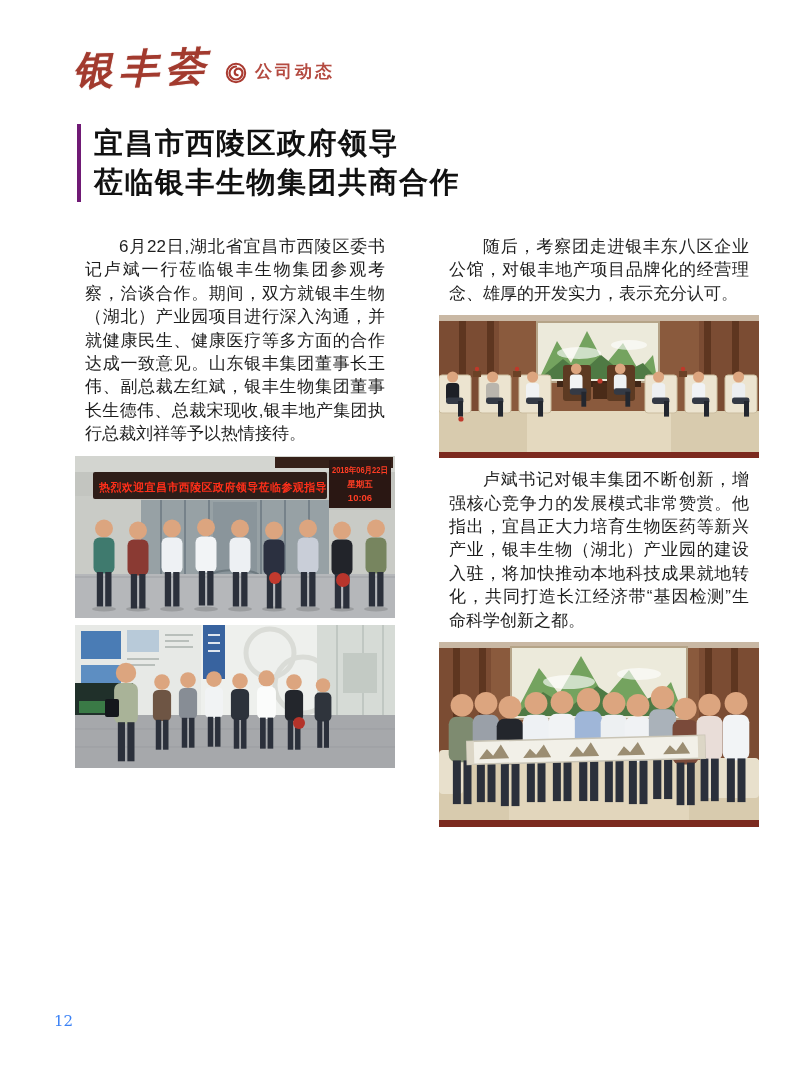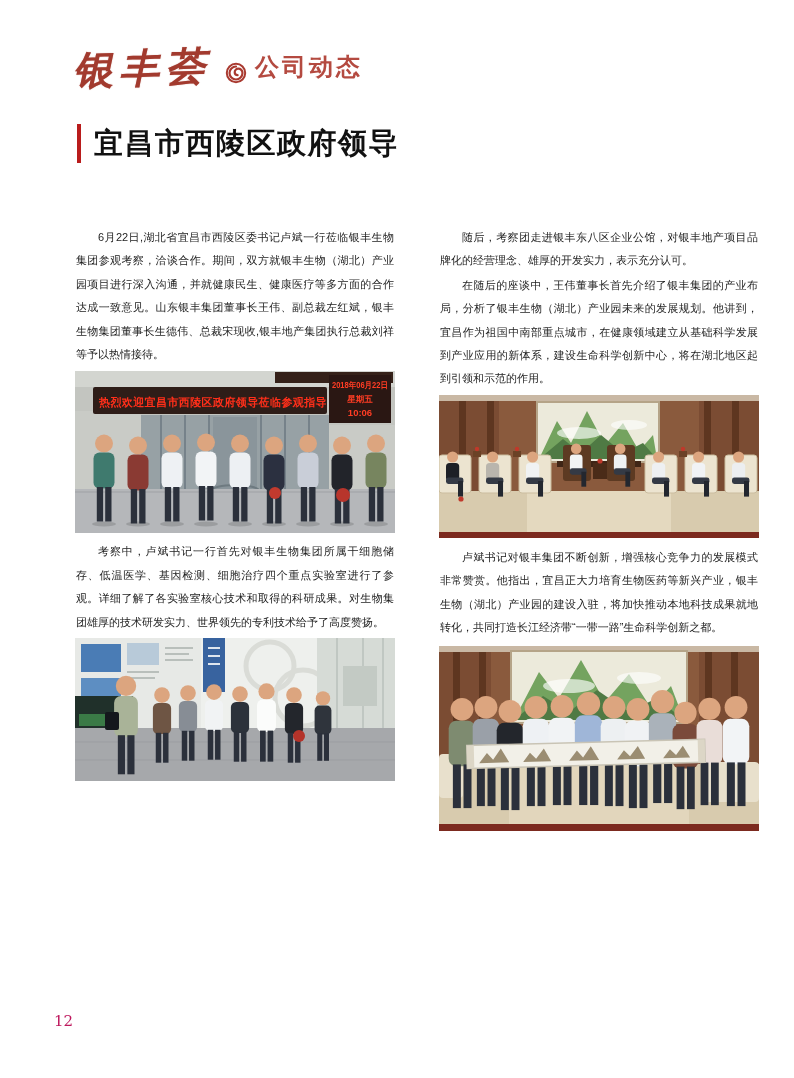--- a/index.html
+++ b/index.html
@@ -4,39 +4,39 @@
 <style>
   html,body{margin:0;padding:0;background:#888;}
   .page{position:relative;width:794px;height:1078px;background:#ffffff;overflow:hidden;
         font-family:"Liberation Sans","DejaVu Sans",sans-serif;}
   
   .brand{position:absolute;left:73px;top:48px;display:flex;align-items:flex-end;}
   .brand-script{font-family:"DejaVu Serif","Liberation Serif",serif;font-style:italic;font-weight:700;
         font-size:40px;line-height:1;color:#a23a2e;letter-spacing:6px;
         text-shadow:0 0 1px rgba(162,58,46,.55);transform:rotate(-2deg);}
   .brand-sep{width:22px;height:22px;margin:0 8px 4px 14px;}
-  .brand-label{font-size:24px;font-weight:700;color:#b44a40;letter-spacing:3px;padding-bottom:5px;}
+  .brand-label{font-size:17px;font-weight:700;color:#b44a40;letter-spacing:3px;padding-bottom:5px;}
   
   .article-title{position:absolute;left:77px;top:124px;margin:0;
-        border-left:4px solid #b91c1c;padding-left:13px;
+        border-left:4px solid #701a75;padding-left:13px;
         font-size:29px;line-height:39px;font-weight:700;color:#111;letter-spacing:1.5px;}
   
   .col{position:absolute;top:225px;width:320px;color:#1d1d1d;}
   .col-left{left:75px;}
   .col-right{left:439px;}
-  .col p{margin:1px;text-indent:2em;text-align:justify;font-size:11px;line-height:23.4px;}
+  .col p{margin:10px;text-indent:2em;text-align:justify;font-size:17px;line-height:23.4px;}
   
   .photo{margin:0;width:320px;overflow:hidden;background:#ddd;}
   .photo svg{display:block;}
   .photo1{margin:5px 0 7px;}
   .photo2{margin:4px 0 0;}
   .photo3{margin:4px 0 8px;}
   .photo4{margin:7px 0 0;}
   .page-number{position:absolute;left:54px;top:1012px;font-family:"DejaVu Serif","Liberation Serif",serif;
-        font-size:15px;color:#be185d;}
+        font-size:15px;color:#3b82f6;}
   .led{font-family:"Liberation Sans",sans-serif;font-weight:700;}
 </style>
 </head>
 <body>
 
 <svg width="0" height="0" style="position:absolute" aria-hidden="true">
   <defs>
     <g id="p-stand">
       <circle cx="10" cy="7" r="6" fill="#dca57f"></circle>
       <rect x="3" y="13" width="14" height="24" rx="4"></rect>
@@ -58,20 +58,21 @@
     <span class="brand-script">银丰荟</span>
     <svg class="brand-sep" viewBox="0 0 22 22">
       <circle cx="11" cy="11" r="9.2" fill="none" stroke="#a93a30" stroke-width="2"></circle>
       <path d="M11 4.5 a6.5 6.5 0 1 0 6.5 6.5 c0 -2.6 -1.9 -4.3 -4.2 -4.3 a3.6 3.6 0 0 0 -3.6 3.6 c0 1.8 1.3 2.9 2.9 2.9" fill="none" stroke="#a93a30" stroke-width="2.2" stroke-linecap="round"></path>
     </svg>
     <span class="brand-label">公司动态</span>
   </div>
 
   <h1 class="article-title">
     <span>宜昌市西陵区政府领导</span><br>
+    <span>莅临银丰生物集团共商合作</span>
   </h1>
 
   <div class="col col-left">
     <p>6月22日,湖北省宜昌市西陵区委书记卢斌一行莅临银丰生物集团参观考察，洽谈合作。期间，双方就银丰生物（湖北）产业园项目进行深入沟通，并就健康民生、健康医疗等多方面的合作达成一致意见。山东银丰集团董事长王伟、副总裁左红斌，银丰生物集团董事长生德伟、总裁宋现收,银丰地产集团执行总裁刘祥等予以热情接待。</p>
 
     <figure class="photo photo1">
       <svg viewBox="0 0 320 162" width="320" height="162">
         <rect width="320" height="162" fill="#c3c5c0"></rect>
         <rect width="320" height="16" fill="#d3d5d0"></rect>
         <rect x="0" y="40" width="66" height="80" fill="#c9cbc6"></rect>
@@ -119,21 +120,20 @@
           <use href="#p-stand" transform="translate(184,64) scale(1.5)" fill="#2b3040"></use>
           <use href="#p-stand" transform="translate(218,62) scale(1.5)" fill="#c9ced8"></use>
           <use href="#p-stand" transform="translate(252,64) scale(1.5)" fill="#22242a"></use>
           <use href="#p-stand" transform="translate(286,62) scale(1.5)" fill="#77855f"></use>
           <circle cx="200" cy="122" r="6" fill="#c23a2e"></circle>
           <circle cx="268" cy="124" r="7" fill="#b8352c"></circle>
         </g>
       </svg>
     </figure>
 
-    <p>考察中，卢斌书记一行首先对银丰生物集团所属干细胞储存、低温医学、基因检测、细胞治疗四个重点实验室进行了参观。详细了解了各实验室核心技术和取得的科研成果。对生物集团雄厚的技术研发实力、世界领先的专利技术给予了高度赞扬。</p>
 
     <figure class="photo photo2">
       <svg viewBox="0 0 320 143" width="320" height="143">
         <rect width="320" height="143" fill="#eef0ed"></rect>
         <rect x="0" y="0" width="126" height="90" fill="#e7e9e6"></rect>
         <rect x="6" y="6" width="40" height="28" fill="#4a7cb5"></rect>
         <rect x="6" y="40" width="40" height="26" fill="#5d8ec2"></rect>
         <rect x="52" y="5" width="32" height="22" fill="#b8cad9"></rect>
         <g stroke="#aab0ac" stroke-width="1.5">
           <line x1="52" y1="34" x2="84" y2="34"></line>
@@ -175,21 +175,20 @@
           <use href="#p-stand" transform="translate(206,48) scale(1.3)" fill="#23262c"></use>
           <circle cx="224" cy="98" r="6" fill="#b4332a"></circle>
           <use href="#p-stand" transform="translate(236,52) scale(1.2)" fill="#2f343c"></use>
         </g>
       </svg>
     </figure>
   </div>
 
   <div class="col col-right">
     <p>随后，考察团走进银丰东八区企业公馆，对银丰地产项目品牌化的经营理念、雄厚的开发实力，表示充分认可。</p>
-    <p>在随后的座谈中，王伟董事长首先介绍了银丰集团的产业布局，分析了银丰生物（湖北）产业园未来的发展规划。他讲到，宜昌作为祖国中南部重点城市，在健康领域建立从基础科学发展到产业应用的新体系，建设生命科学创新中心，将在湖北地区起到引领和示范的作用。</p>
 
     <figure class="photo photo3">
       <svg viewBox="0 0 320 143" width="320" height="143">
         <rect width="320" height="96" fill="#7b4c33"></rect>
         <rect width="320" height="6" fill="#c9b8a4"></rect>
         <rect x="60" y="6" width="200" height="90" fill="#8a5a3d"></rect>
         <g fill="#5e3620">
           <rect x="20" y="6" width="7" height="90"></rect>
             <rect x="48" y="6" width="7" height="90"></rect>
           <rect x="265" y="6" width="7" height="90"></rect>
@@ -234,21 +233,21 @@
           <rect x="286" y="60" width="32" height="38" rx="3" fill="#ece4d0" stroke="#cbbd9f"></rect>
           <use href="#p-sit" transform="translate(210,56) scale(1.2)" fill="#eef0f2"></use>
           <use href="#p-sit" transform="translate(250,56) scale(1.2)" fill="#f1f3f5"></use>
           <use href="#p-sit" transform="translate(290,56) scale(1.2)" fill="#eceef0"></use>
           <rect x="240" y="56" width="8" height="6" fill="#6b4226"></rect>
             <circle cx="244" cy="54" r="2.2" fill="#c0392b"></circle>
         </g>
       </svg>
     </figure>
 
-    <p>卢斌书记对银丰集团不断创新，增强核心竞争力的发展模式非常赞赏。他指出，宜昌正大力培育生物医药等新兴产业，银丰生物（湖北）产业园的建设入驻，将加快推动本地科技成果就地转化，共同打造长江经济带“一带一路”生命科学创新之都。</p>
+    <p>卢斌书记对银丰集团不断创新，增强核心竞争力的发展模式非常赞赏。他指出，宜昌正大力培育生物医药等新兴产业，银丰生物（湖北）产业园的建设入驻，将加快推动本地科技成果就地转化，共同打造长江经济带“基因检测”生命科学创新之都。</p>
 
     <figure class="photo photo4">
       <svg viewBox="0 0 320 185" width="320" height="185">
         <rect width="320" height="120" fill="#7b4c33"></rect>
         <rect width="320" height="6" fill="#c9b8a4"></rect>
         <rect x="52" y="6" width="208" height="114" fill="#8a5a3d"></rect>
         <g fill="#5e3620">
           <rect x="14" y="6" width="7" height="114"></rect>
             <rect x="40" y="6" width="7" height="114"></rect>
           <rect x="266" y="6" width="7" height="114"></rect>

